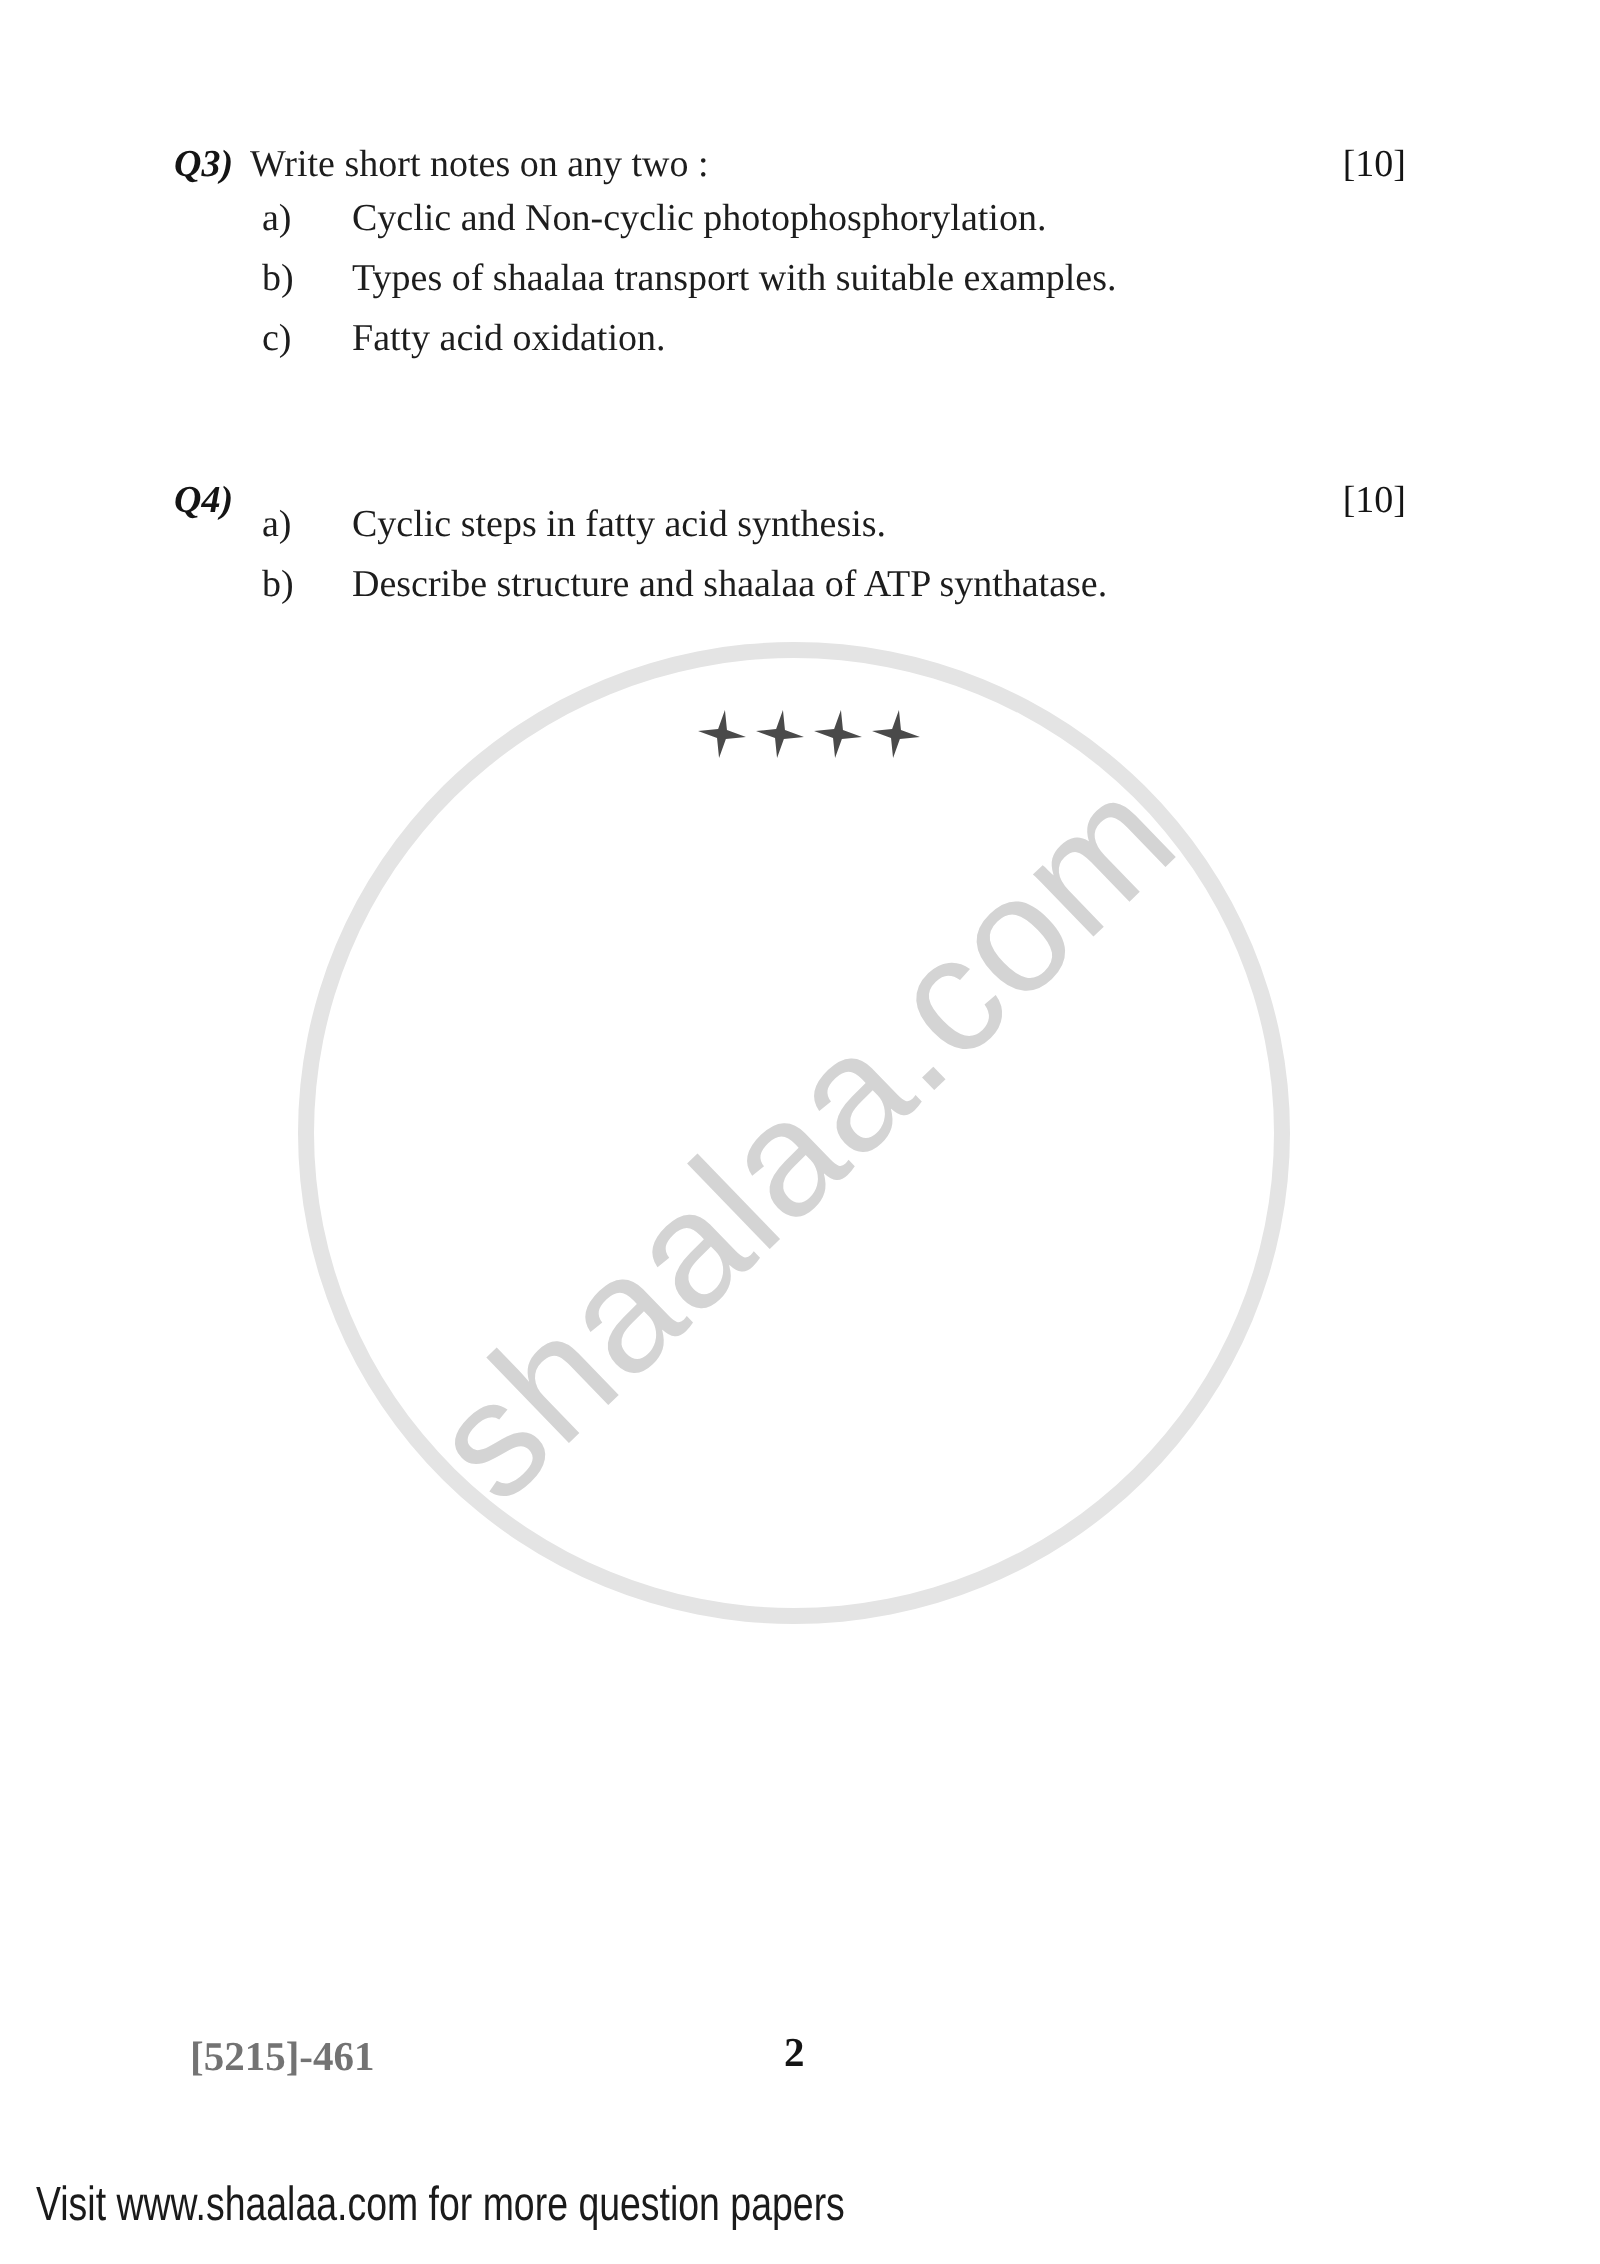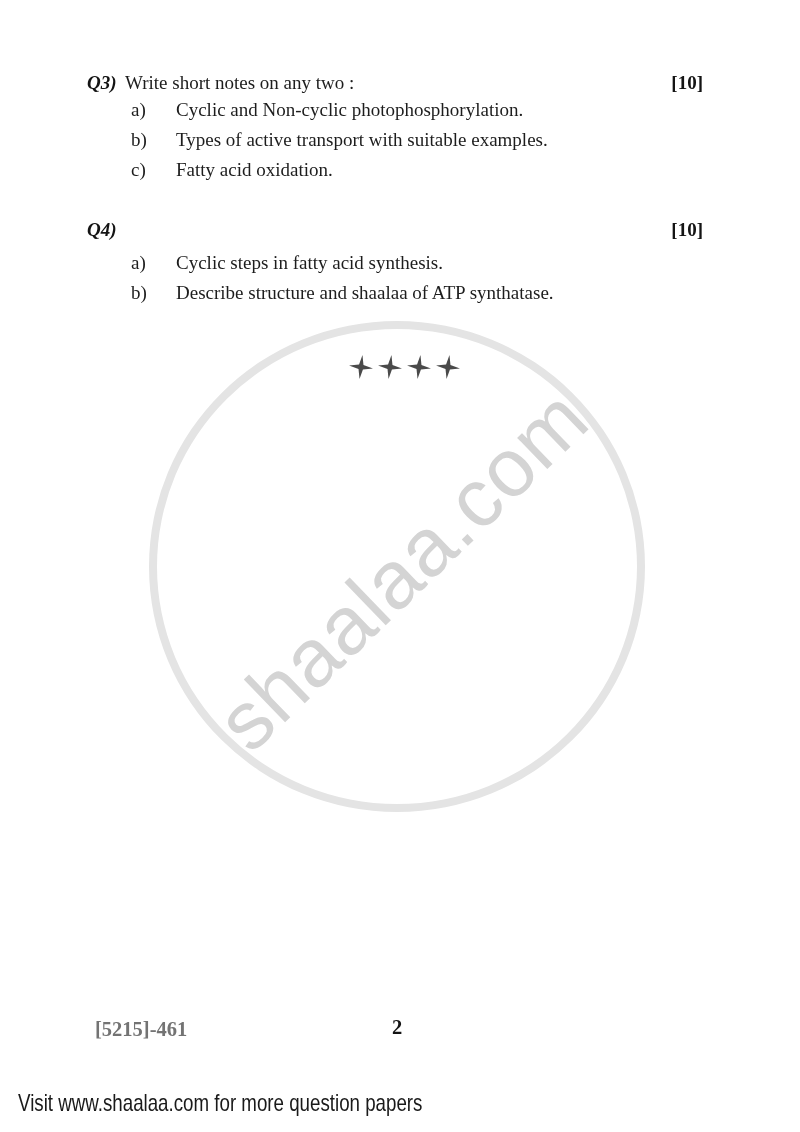--- a/index.html
+++ b/index.html
@@ -45,21 +45,21 @@
   }
   .qnum{
     position:absolute;left:87px;
     font-weight:bold;font-style:italic;
     color:#141414;
   }
   .qtext{position:absolute;left:125px;color:#1d1d1d;}
   .marks{
     position:absolute;left:648px;width:55px;
     text-align:right;
-    font-weight:bold;color:#141414;
+    font-weight:normal;color:#141414;
   }
   .item-label{position:absolute;left:131px;color:#1d1d1d;}
   .item-text{position:absolute;left:176px;color:#1d1d1d;}
   
   .stars{
     position:absolute;left:348px;top:354px;
     display:flex;gap:3px;
     z-index:1;
   }
   .stars svg{display:block;transform:rotate(7deg);}
@@ -101,30 +101,30 @@
       <span class="qnum">Q3)</span>
       <span class="qtext">Write short notes on any two :</span>
       <span class="marks">[10]</span>
     </div>
     <div class="row" style="top:100px">
       <span class="item-label">a)</span>
       <span class="item-text">Cyclic and Non-cyclic photophosphorylation.</span>
     </div>
     <div class="row" style="top:130px">
       <span class="item-label">b)</span>
-      <span class="item-text">Types of active transport with suitable examples.</span>
+      <span class="item-text">Types of shaalaa transport with suitable examples.</span>
     </div>
     <div class="row" style="top:160px">
       <span class="item-label">c)</span>
       <span class="item-text">Fatty acid oxidation.</span>
     </div>
   </div>
 
   <div>
-    <div class="row" style="top:220px">
+    <div class="row" style="top:241px">
       <span class="qnum">Q4)</span>
       <span class="marks">[10]</span>
     </div>
     <div class="row" style="top:253px">
       <span class="item-label">a)</span>
       <span class="item-text">Cyclic steps in fatty acid synthesis.</span>
     </div>
     <div class="row" style="top:283px">
       <span class="item-label">b)</span>
       <span class="item-text">Describe structure and shaalaa of ATP synthatase.</span>

